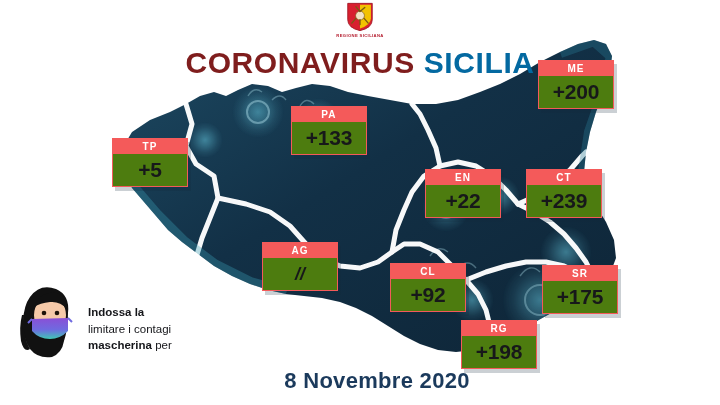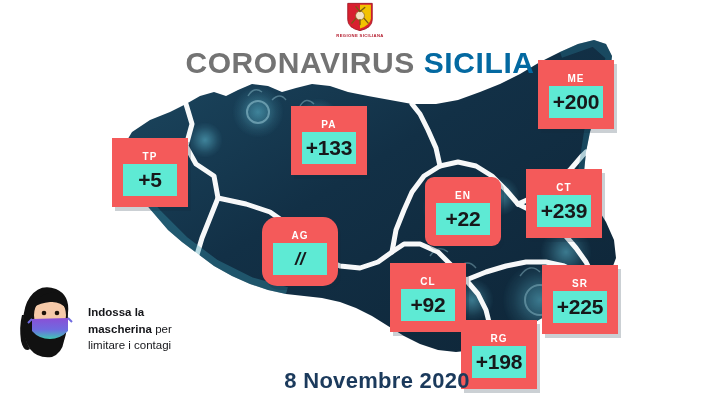--- a/index.html
+++ b/index.html
@@ -15,33 +15,33 @@
   
   .logo-wrap{position:absolute;left:332px;top:2px;width:56px;height:40px;
     display:flex;flex-direction:column;align-items:center;}
   .logo-shield{width:30px;height:30px;}
   .logo-caption{font-size:4.2px;font-weight:bold;color:#b3182a;letter-spacing:.35px;
     margin-top:1px;white-space:nowrap;}
 
   
   .title{position:absolute;left:0;top:48px;width:720px;text-align:center;
     font-size:30px;font-weight:bold;letter-spacing:.6px;line-height:1;}
-  .title .t1{color:#737373;}
+  .title .t1{color:#7f1d1d;}
   .title .t2{color:#0369a1;}
 
   
   #map{position:absolute;left:0;top:0;width:720px;height:405px;}
 
   
   .badge{position:absolute;width:76px;
     box-shadow:3px 4px 0 rgba(20,40,60,.22);
-    background:#f45a5a;padding:11px;box-sizing:border-box;}
+    background:#f45a5a;padding:1px;box-sizing:border-box;}
   .badge .bhead{height:15px;display:flex;align-items:center;justify-content:center;
     color:#ffffff;font-size:10px;font-weight:bold;letter-spacing:1.1px;}
-  .badge .bbody{background:#5eead4;height:32px;display:flex;align-items:center;
+  .badge .bbody{background:#4d7c0f;height:32px;display:flex;align-items:center;
     justify-content:center;color:#17181a;font-size:21px;font-weight:bold;
     letter-spacing:-.2px;}
   .badge .bbody.nodata{font-size:18px;font-style:italic;letter-spacing:0px;}
 
   
   .mask-block{position:absolute;left:14px;top:278px;width:200px;height:86px;
     display:flex;align-items:center;gap:8px;}
   .mask-art{width:66px;height:80px;flex:none;}
   .mask-text{font-size:11.5px;line-height:1.45;color:#15161a;margin-top:16px;}
   .mask-text .b{font-weight:bold;}
@@ -165,39 +165,39 @@
         <div class="bbody">+5</div>
       </div>
       <div class="badge" style="left: 291px; top: 106px;">
         <div class="bhead">PA</div>
         <div class="bbody">+133</div>
       </div>
       <div class="badge" style="left: 538px; top: 60px;">
         <div class="bhead">ME</div>
         <div class="bbody">+200</div>
       </div>
-      <div class="badge" style="left: 425px; top: 177px; border-radius: 9px;">
+      <div class="badge" style="left: 425px; top: 169px;">
         <div class="bhead">EN</div>
         <div class="bbody">+22</div>
       </div>
       <div class="badge" style="left: 526px; top: 169px;">
         <div class="bhead">CT</div>
         <div class="bbody">+239</div>
       </div>
-      <div class="badge" style="left: 262px; top: 217px; border-radius: 15px;">
+      <div class="badge" style="left: 262px; top: 242px;">
         <div class="bhead">AG</div>
         <div class="bbody nodata">//</div>
       </div>
       <div class="badge" style="left: 390px; top: 263px;">
         <div class="bhead">CL</div>
         <div class="bbody">+92</div>
       </div>
       <div class="badge" style="left: 542px; top: 265px; text-align: center;">
         <div class="bhead">SR</div>
-        <div class="bbody">+225</div>
+        <div class="bbody">+175</div>
       </div>
       <div class="badge" style="left: 461px; top: 320px;">
         <div class="bhead">RG</div>
         <div class="bbody">+198</div>
       </div>
     </div>
 
   <div class="mask-block">
     <svg class="mask-art" viewBox="0 0 66 80">
 
@@ -218,20 +218,20 @@
           <stop offset="100%" stop-color="#3fc8b4"></stop>
         </linearGradient>
       </defs>
       <path d="M18,38 L54,37 L54,50 Q46,58 36,58 Q25,58 18,50 Z" fill="url(#gMask)"></path>
       <path d="M18,38 L14,42 M54,37 L58,41" stroke="#6f6ae0" stroke-width="2" fill="none"></path>
 
       <path d="M10,34 Q8,54 16,68 Q10,72 7,60 Q5,46 8,34 Z" fill="#111111"></path>
     </svg>
     <div class="mask-text">
       <div><span class="b">Indossa la</span></div>
+      <div><span>limitare i contagi</span></div>
       <div><span class="b">mascherina</span><span> per</span></div>
-      <div><span>limitare i contagi</span></div>
     </div>
   </div>
 
   <div class="date">8 Novembre 2020</div>
 
 </div>
 
 </body></html>

